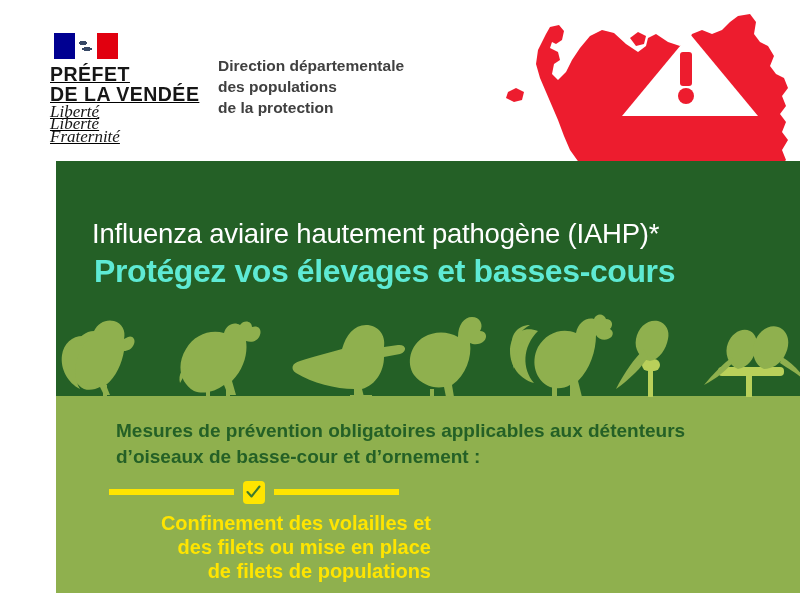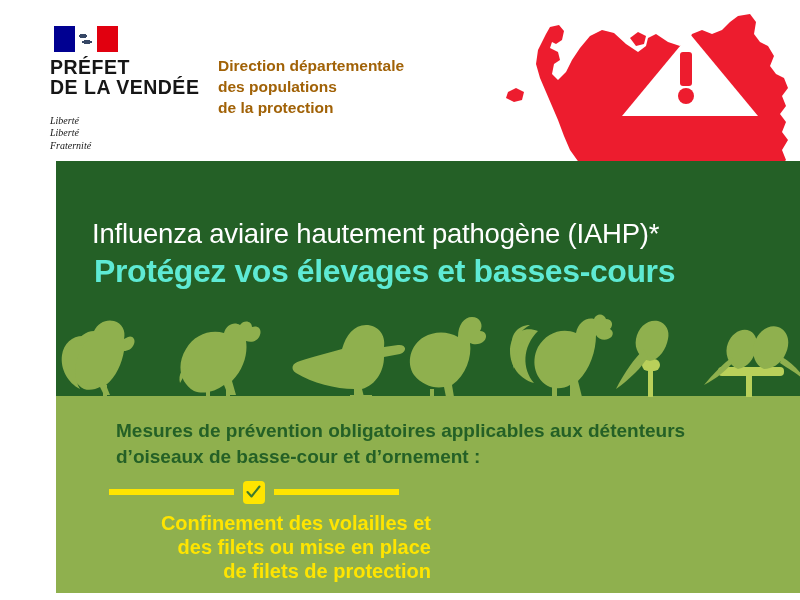--- a/index.html
+++ b/index.html
@@ -7,46 +7,46 @@
     width:800px;height:600px;overflow:hidden;
     background:#ffffff;
     font-family:"Liberation Sans", sans-serif;
     position:relative;
   }
   .poster{position:absolute;left:0;top:0;width:800px;height:600px;background:#fff;overflow:hidden;}
 
   
   .header{position:absolute;left:0;top:0;width:800px;height:162px;background:#fff;}
 
-  .marianne{position:absolute;left:50px;top:26px;width:150px;}
+  .marianne{position:absolute;left:50px;top:33px;width:150px;text-decoration:underline;}
   .flag{width:64px;height:26px;display:flex;margin-left:4px;margin-bottom:5px;}
   .flag .b{width:21px;background:#000091;}
   .flag .w{width:22px;background:#fff;position:relative;}
   .flag .r{width:21px;background:#E1000F;}
   .flag .w:after{
     content:"";position:absolute;left:1px;top:5px;width:19px;height:15px;
     background:
       radial-gradient(ellipse 7px 4px at 7px 5px,#14284b 0 60%,transparent 61%),
       radial-gradient(ellipse 8px 3px at 11px 11px,#14284b 0 60%,transparent 61%);
     opacity:.85;
   }
   .prefet{
     font-family:"Liberation Sans", sans-serif;
     font-weight:bold;font-size:19.5px;line-height:20px;color:#161616;
     letter-spacing:.5px;
   }
   .devise{
-    margin-top:18px;font-family:"Liberation Serif", serif;
-    font-style:italic;font-size:10px;line-height:12.4px;color:#161616;
+    margin-top:2px;font-family:"Liberation Serif", serif;
+    font-style:italic;font-size:17px;line-height:12.4px;color:#161616;
   }
 
   .direction{
     position:absolute;left:218px;top:55px;width:230px;
     font-family:"Liberation Sans", sans-serif;
-    font-weight:bold;font-size:15.5px;line-height:21px;color:#a16207;
+    font-weight:bold;font-size:15.5px;line-height:21px;color:#404040;
   }
 
   
   .mapwrap{position:absolute;left:506px;top:0;width:294px;height:186px;}
   .mapwrap svg{position:absolute;left:0;top:0;}
 
   
   .panel-dark{
     position:absolute;left:56px;top:161px;width:744px;height:242px;
     background:#246026;
@@ -238,21 +238,21 @@
           <span class="checkbox">
             <svg width="15" height="14" viewBox="0 0 15 14">
                 <path d="M1.5,7 L5.5,11.5 L13.5,1.5" fill="none" stroke="#3E7A2E" stroke-width="2.1" stroke-linecap="round" stroke-linejoin="round"></path>
               </svg>
           </span>
           <span class="dash"></span>
         </div>
         <div class="col-text">
           <div>Confinement des volailles et</div>
           <div>des filets ou mise en place</div>
-          <div>de filets de protection</div>
+          <div>de filets de populations</div>
         </div>
       </div>
 
 
     </div>
   </div>
 
 </div>
 
 </body></html>

